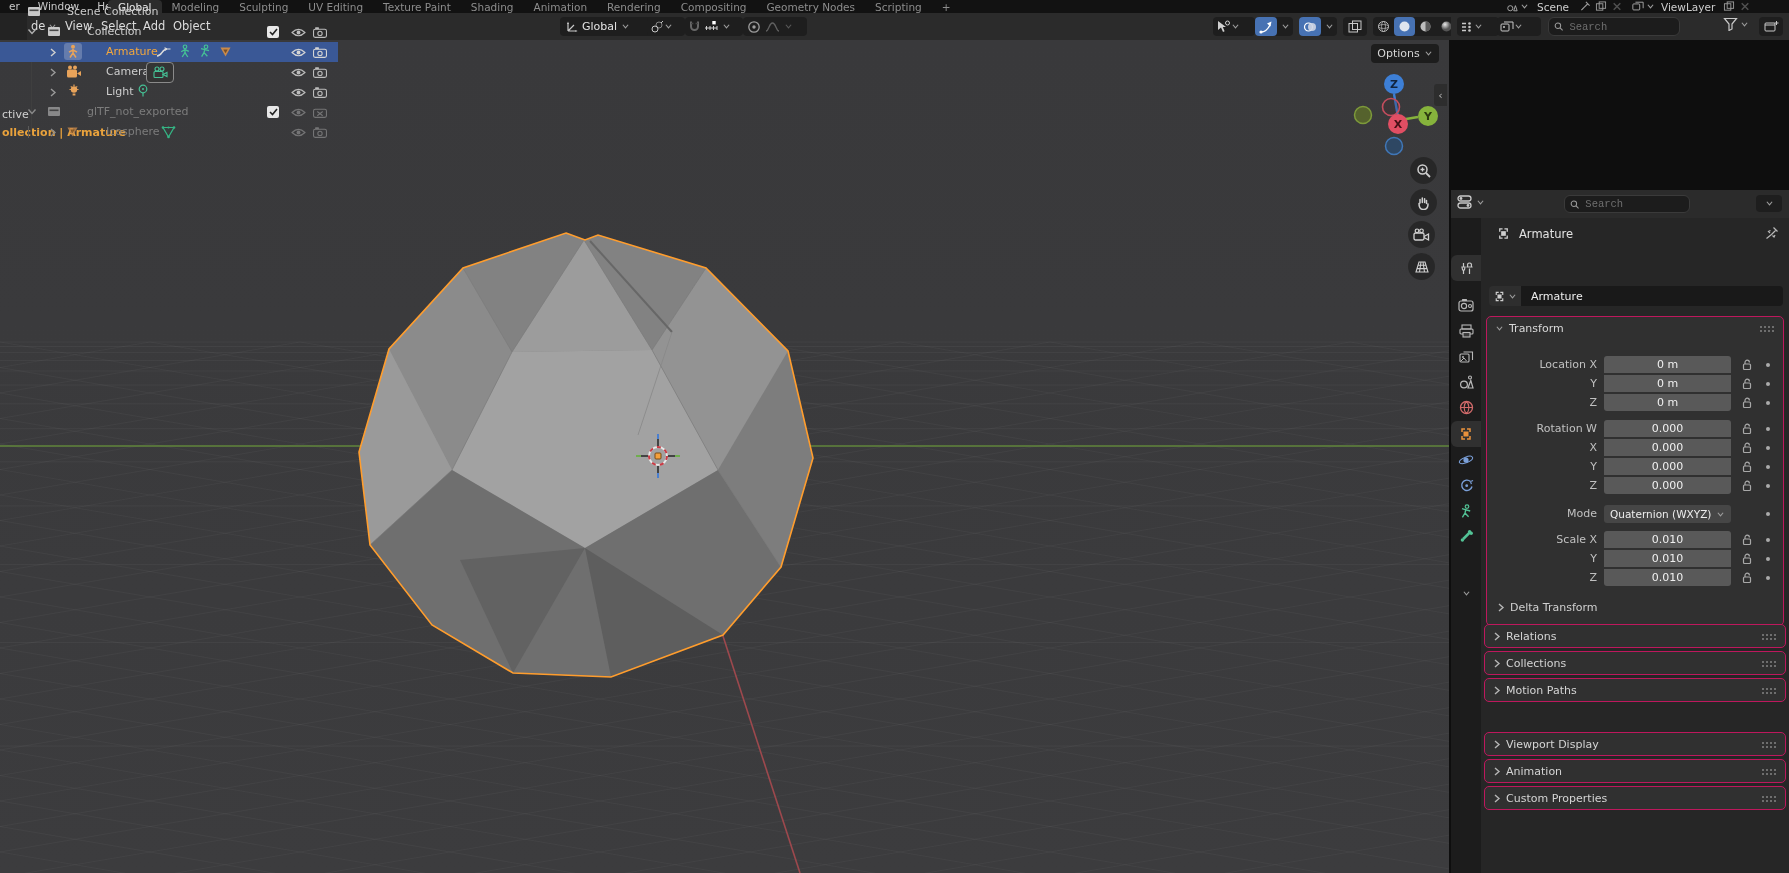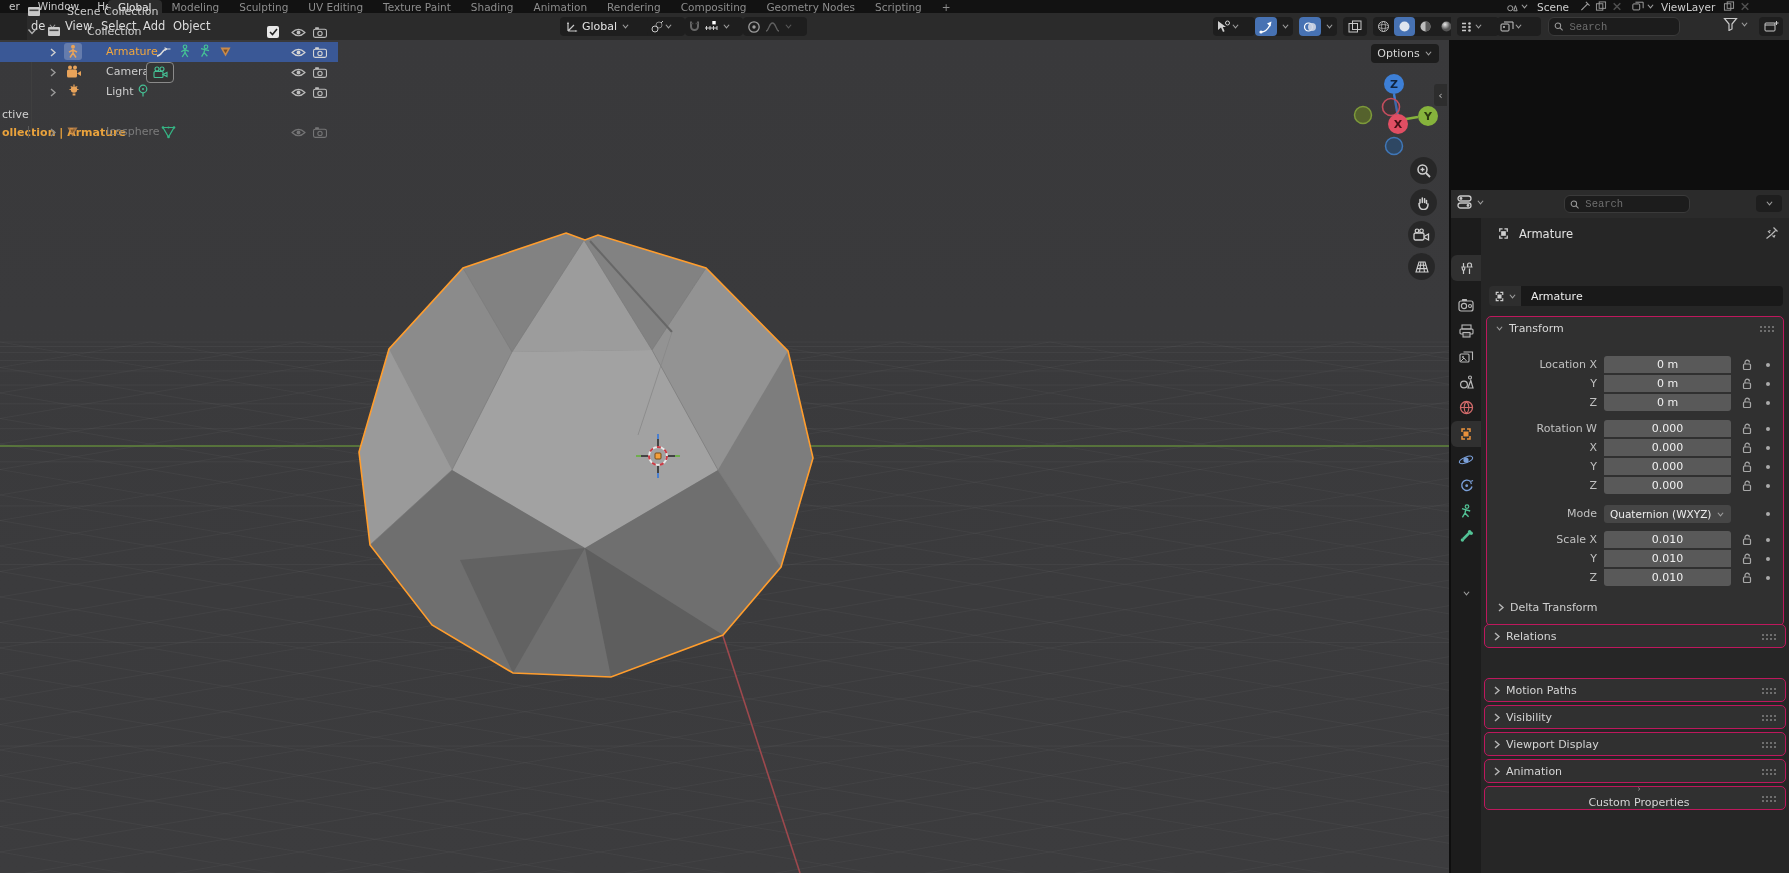--- a/index.html
+++ b/index.html
@@ -664,20 +664,43 @@
           <path d="M1 5 Q7 -1 13 5 Q7 11 1 5 Z" fill="none" stroke="currentColor" stroke-width="1.1"></path>
           <circle cx="7" cy="5" r="1.8" fill="currentColor"></circle>
         </svg>
       <svg class="rowic" style="left:313px;top:4px;color:#bcbcbc;" width="14" height="12" viewBox="0 0 13 11">
           <rect x=".5" y="3" width="12" height="7.5" rx="1.5" fill="none" stroke="currentColor"></rect>
           <circle cx="6.5" cy="6.8" r="2" fill="none" stroke="currentColor"></circle>
           <rect x="2" y="1" width="3.5" height="2" rx=".5" fill="currentColor"></rect>
         </svg>
     </div>
 
+    <div class="ol-row" style="top:102px;">
+      <svg class="rowic" style="left:27px;top:6px;" width="10" height="8" viewBox="0 0 10 8">
+          <path d="M1.5 1.5 L5 5.5 L8.5 1.5" fill="none" stroke="#8a8a8a" stroke-width="1.4"></path>
+        </svg>
+      <svg class="rowic" style="left:47px;" width="14" height="13" viewBox="0 0 14 13" opacity=".55">
+          <rect x="1" y="2" width="12" height="9" rx="1" fill="#c9c9c9"></rect>
+          <rect x="2.5" y="4.5" width="9" height="1.6" fill="#4a4a4a"></rect>
+        </svg>
+      <span class="ol-label dimtx" style="left:67px;">glTF_not_exported</span>
+      <span class="rowic" style="left:267px;top:4px;width:12px;height:12px;background:#e8e8e8;border-radius:2px;display:flex;align-items:center;justify-content:center;">
+          <svg width="9" height="8" viewBox="0 0 9 8">
+            <path d="M1 4 L3.5 6.5 L8 1" fill="none" stroke="#222" stroke-width="1.6"></path>
+          </svg>
+        </span>
+      <svg class="rowic dim" style="left:291px;top:5px;color:#bcbcbc;" width="15" height="11" viewBox="0 0 14 10">
+          <path d="M1 5 Q7 -1 13 5 Q7 11 1 5 Z" fill="none" stroke="currentColor" stroke-width="1.1"></path>
+          <circle cx="7" cy="5" r="1.8" fill="currentColor"></circle>
+        </svg>
+      <svg class="rowic dim" style="left:313px;top:4px;color:#bcbcbc;" width="14" height="12" viewBox="0 0 13 11">
+          <rect x=".5" y="3" width="12" height="7.5" rx="1.5" fill="none" stroke="currentColor"></rect>
+          <path d="M4 5 l5 4 M9 5 l-5 4" stroke="currentColor" stroke-width="1"></path>
+        </svg>
+    </div>
 
     <div class="ol-row" style="top:122px;">
       <span class="rowic" style="left:28px;top:4px;width:1px;height:12px;background:#5a5a5a;"></span>
       <svg class="rowic" style="left:49px;top:6px;" width="8" height="9" viewBox="0 0 8 9">
           <path d="M2 1 L6 4.5 L2 8" fill="none" stroke="#8a8a8a" stroke-width="1.4"></path>
         </svg>
       <svg class="rowic" style="left:66px;top:4px;" width="13" height="12" viewBox="0 0 13 12" opacity=".8">
           <path d="M1.5 1.5 h10 L6.5 10.5 Z" fill="#c98a4b"></path>
           <path d="M4.3 3.4 h4.4 L6.5 7.2 Z" fill="#7a4f22"></path>
         </svg>
@@ -983,58 +1006,58 @@
 
       <div class="panel" style="left:3px;top:406px;width:302px;height:24px;">
         <div class="panel-head" style="height:22px;">
             <svg width="8" height="9" viewBox="0 0 8 9">
               <path d="M2 1 L6 4.5 L2 8" fill="none" stroke="#b5b5b5" stroke-width="1.4"></path>
             </svg>
             <span class="colpanel-label">Relations</span>
           </div>
         <div class="drag-dots"></div>
       </div>
+      <div class="panel" style="left:3px;top:433px;width:302px;height:24px;">
+        <div class="panel-head" style="height:22px;">
+            <svg width="8" height="9" viewBox="0 0 8 9">
+              <path d="M2 1 L6 4.5 L2 8" fill="none" stroke="#b5b5b5" stroke-width="1.4"></path>
+            </svg>
+            <span class="colpanel-label">Collections</span>
+          </div>
+        <div class="drag-dots"></div>
+      </div>
       <div class="panel" style="left:3px;top:460px;width:302px;height:24px;">
         <div class="panel-head" style="height:22px;">
             <svg width="8" height="9" viewBox="0 0 8 9">
               <path d="M2 1 L6 4.5 L2 8" fill="none" stroke="#b5b5b5" stroke-width="1.4"></path>
             </svg>
             <span class="colpanel-label">Motion Paths</span>
           </div>
         <div class="drag-dots"></div>
       </div>
-      <div class="panel" style="left:3px;top:487px;width:302px;height:24px;">
-        <div class="panel-head" style="height:22px;">
-            <svg width="8" height="9" viewBox="0 0 8 9">
-              <path d="M2 1 L6 4.5 L2 8" fill="none" stroke="#b5b5b5" stroke-width="1.4"></path>
-            </svg>
-            <span class="colpanel-label">Visibility</span>
-          </div>
-        <div class="drag-dots"></div>
-      </div>
       <div class="panel" style="left:3px;top:514px;width:302px;height:24px;">
         <div class="panel-head" style="height:22px;">
             <svg width="8" height="9" viewBox="0 0 8 9">
               <path d="M2 1 L6 4.5 L2 8" fill="none" stroke="#b5b5b5" stroke-width="1.4"></path>
             </svg>
             <span class="colpanel-label">Viewport Display</span>
           </div>
         <div class="drag-dots"></div>
       </div>
       <div class="panel" style="left:3px;top:541px;width:302px;height:24px;">
         <div class="panel-head" style="height:22px;">
             <svg width="8" height="9" viewBox="0 0 8 9">
               <path d="M2 1 L6 4.5 L2 8" fill="none" stroke="#b5b5b5" stroke-width="1.4"></path>
             </svg>
             <span class="colpanel-label">Animation</span>
           </div>
         <div class="drag-dots"></div>
       </div>
       <div class="panel" style="left:3px;top:568px;width:302px;height:24px;">
-        <div class="panel-head" style="height:22px;flex-direction:column;">
+        <div class="panel-head" style="height:22px;">
             <svg width="8" height="9" viewBox="0 0 8 9">
               <path d="M2 1 L6 4.5 L2 8" fill="none" stroke="#b5b5b5" stroke-width="1.4"></path>
             </svg>
             <span class="colpanel-label">Custom Properties</span>
           </div>
         <div class="drag-dots"></div>
       </div>
     </div>
   </div>
 

